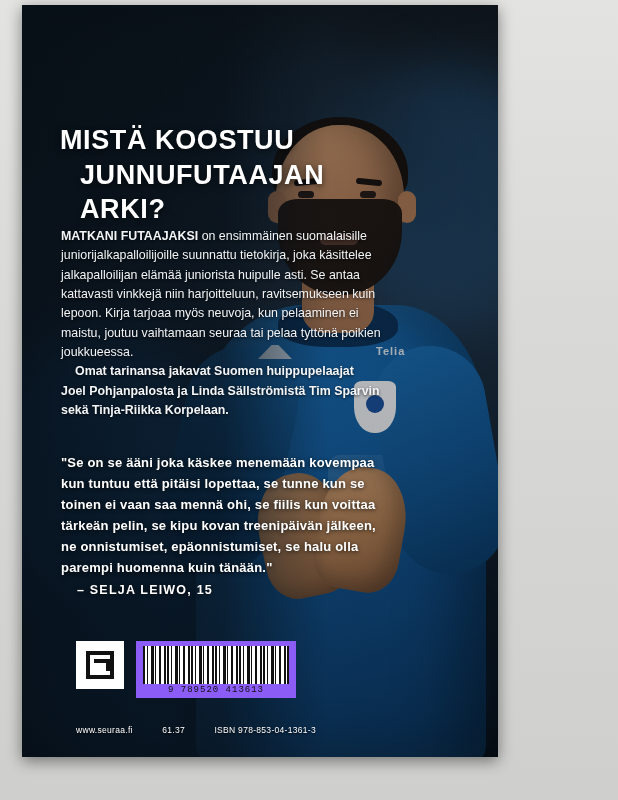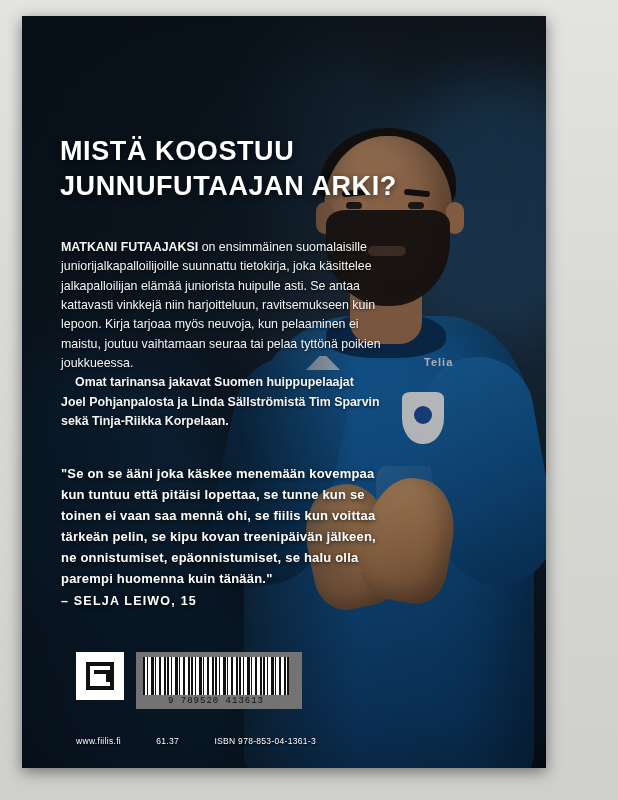--- a/index.html
+++ b/index.html
@@ -18,22 +18,22 @@
   .scan {
     position: relative;
     width: 618px;
     height: 800px;
     background: linear-gradient(180deg, #e3e3e1 0%, #d9d9d7 40%, #cfcfcd 100%);
   }
 
   .book {
     position: absolute;
     left: 22px;
-    top: 16px;
-    width: 524px;
+    top: 5px;
+    width: 476px;
     height: 752px;
     overflow: hidden;
     background: #0d2b45;
     box-shadow: 0 4px 14px rgba(0,0,0,0.45);
   }
 
   
   .photo {
     position: absolute;
     inset: 0;
@@ -265,21 +265,21 @@
     left: 38px;
     top: 118px;
     width: 340px;
     color: #ffffff;
     font-weight: bold;
     font-size: 27px;
     line-height: 1.28;
     letter-spacing: 0.6px;
     text-shadow: 0 2px 6px rgba(0,0,0,0.6);
   }
-  .headline .l2 { display: block; }
+  .headline .l2 { display: block; margin-left: 20px; }
 
   .body-copy {
     position: absolute;
     left: 39px;
     top: 222px;
     width: 320px;
     color: #f2f4f6;
     font-size: 12.4px;
     line-height: 1.56;
     text-shadow: 0 1px 3px rgba(0,0,0,0.7);
@@ -298,20 +298,21 @@
     line-height: 1.62;
     font-weight: bold;
     letter-spacing: 0.2px;
     text-shadow: 0 1px 4px rgba(0,0,0,0.75);
   }
   .quote .attr {
     display: block;
     margin-top: 2px;
     letter-spacing: 1.2px;
     font-size: 12.5px;
+    margin-left: 16px;
   }
 
   
   .footer {
     position: absolute;
     left: 54px;
     bottom: 38px;
     width: 230px;
     height: 78px;
     display: flex;
@@ -331,22 +332,22 @@
     background:
       linear-gradient(#111 0 0) 6px 6px / 26px 4px no-repeat,
       linear-gradient(#111 0 0) 6px 6px / 4px 28px no-repeat,
       linear-gradient(#111 0 0) 6px 30px / 28px 4px no-repeat,
       linear-gradient(#111 0 0) 14px 14px / 16px 4px no-repeat,
       linear-gradient(#111 0 0) 26px 14px / 4px 12px no-repeat,
       linear-gradient(#111 0 0) 30px 6px / 4px 28px no-repeat;
     background-color: #fff;
   }
   .barcode-box {
-    background: #737373;
-    padding: 5px 13px 3px 7px;
+    background: #8b5cf6;
+    padding: 5px 7px 3px 7px;
     box-sizing: border-box;
   }
   .bars {
     height: 38px;
     width: 146px;
     background-image: repeating-linear-gradient(
       90deg,
       #111 0 2px, #fff 2px 4px, #111 4px 5px, #fff 5px 8px,
       #111 8px 11px, #fff 11px 12px, #111 12px 13px, #fff 13px 16px,
       #111 16px 18px, #fff 18px 21px, #111 21px 23px, #fff 23px 24px
@@ -440,20 +441,20 @@
         <div class="pub-mark">
           <div class="glyph"></div>
         </div>
         <div class="barcode-box">
           <div class="bars"></div>
           <div class="barnum">9 789520 413613</div>
         </div>
       </div>
 
       <div class="meta-row">
-        <span>www.fiilis.fi</span>
+        <span>www.seuraa.fi</span>
         <span>61.37</span>
         <span>ISBN 978-853-04-1361-3</span>
       </div>
 
     </div>
   </div>
 </div>
 
 </body></html>

